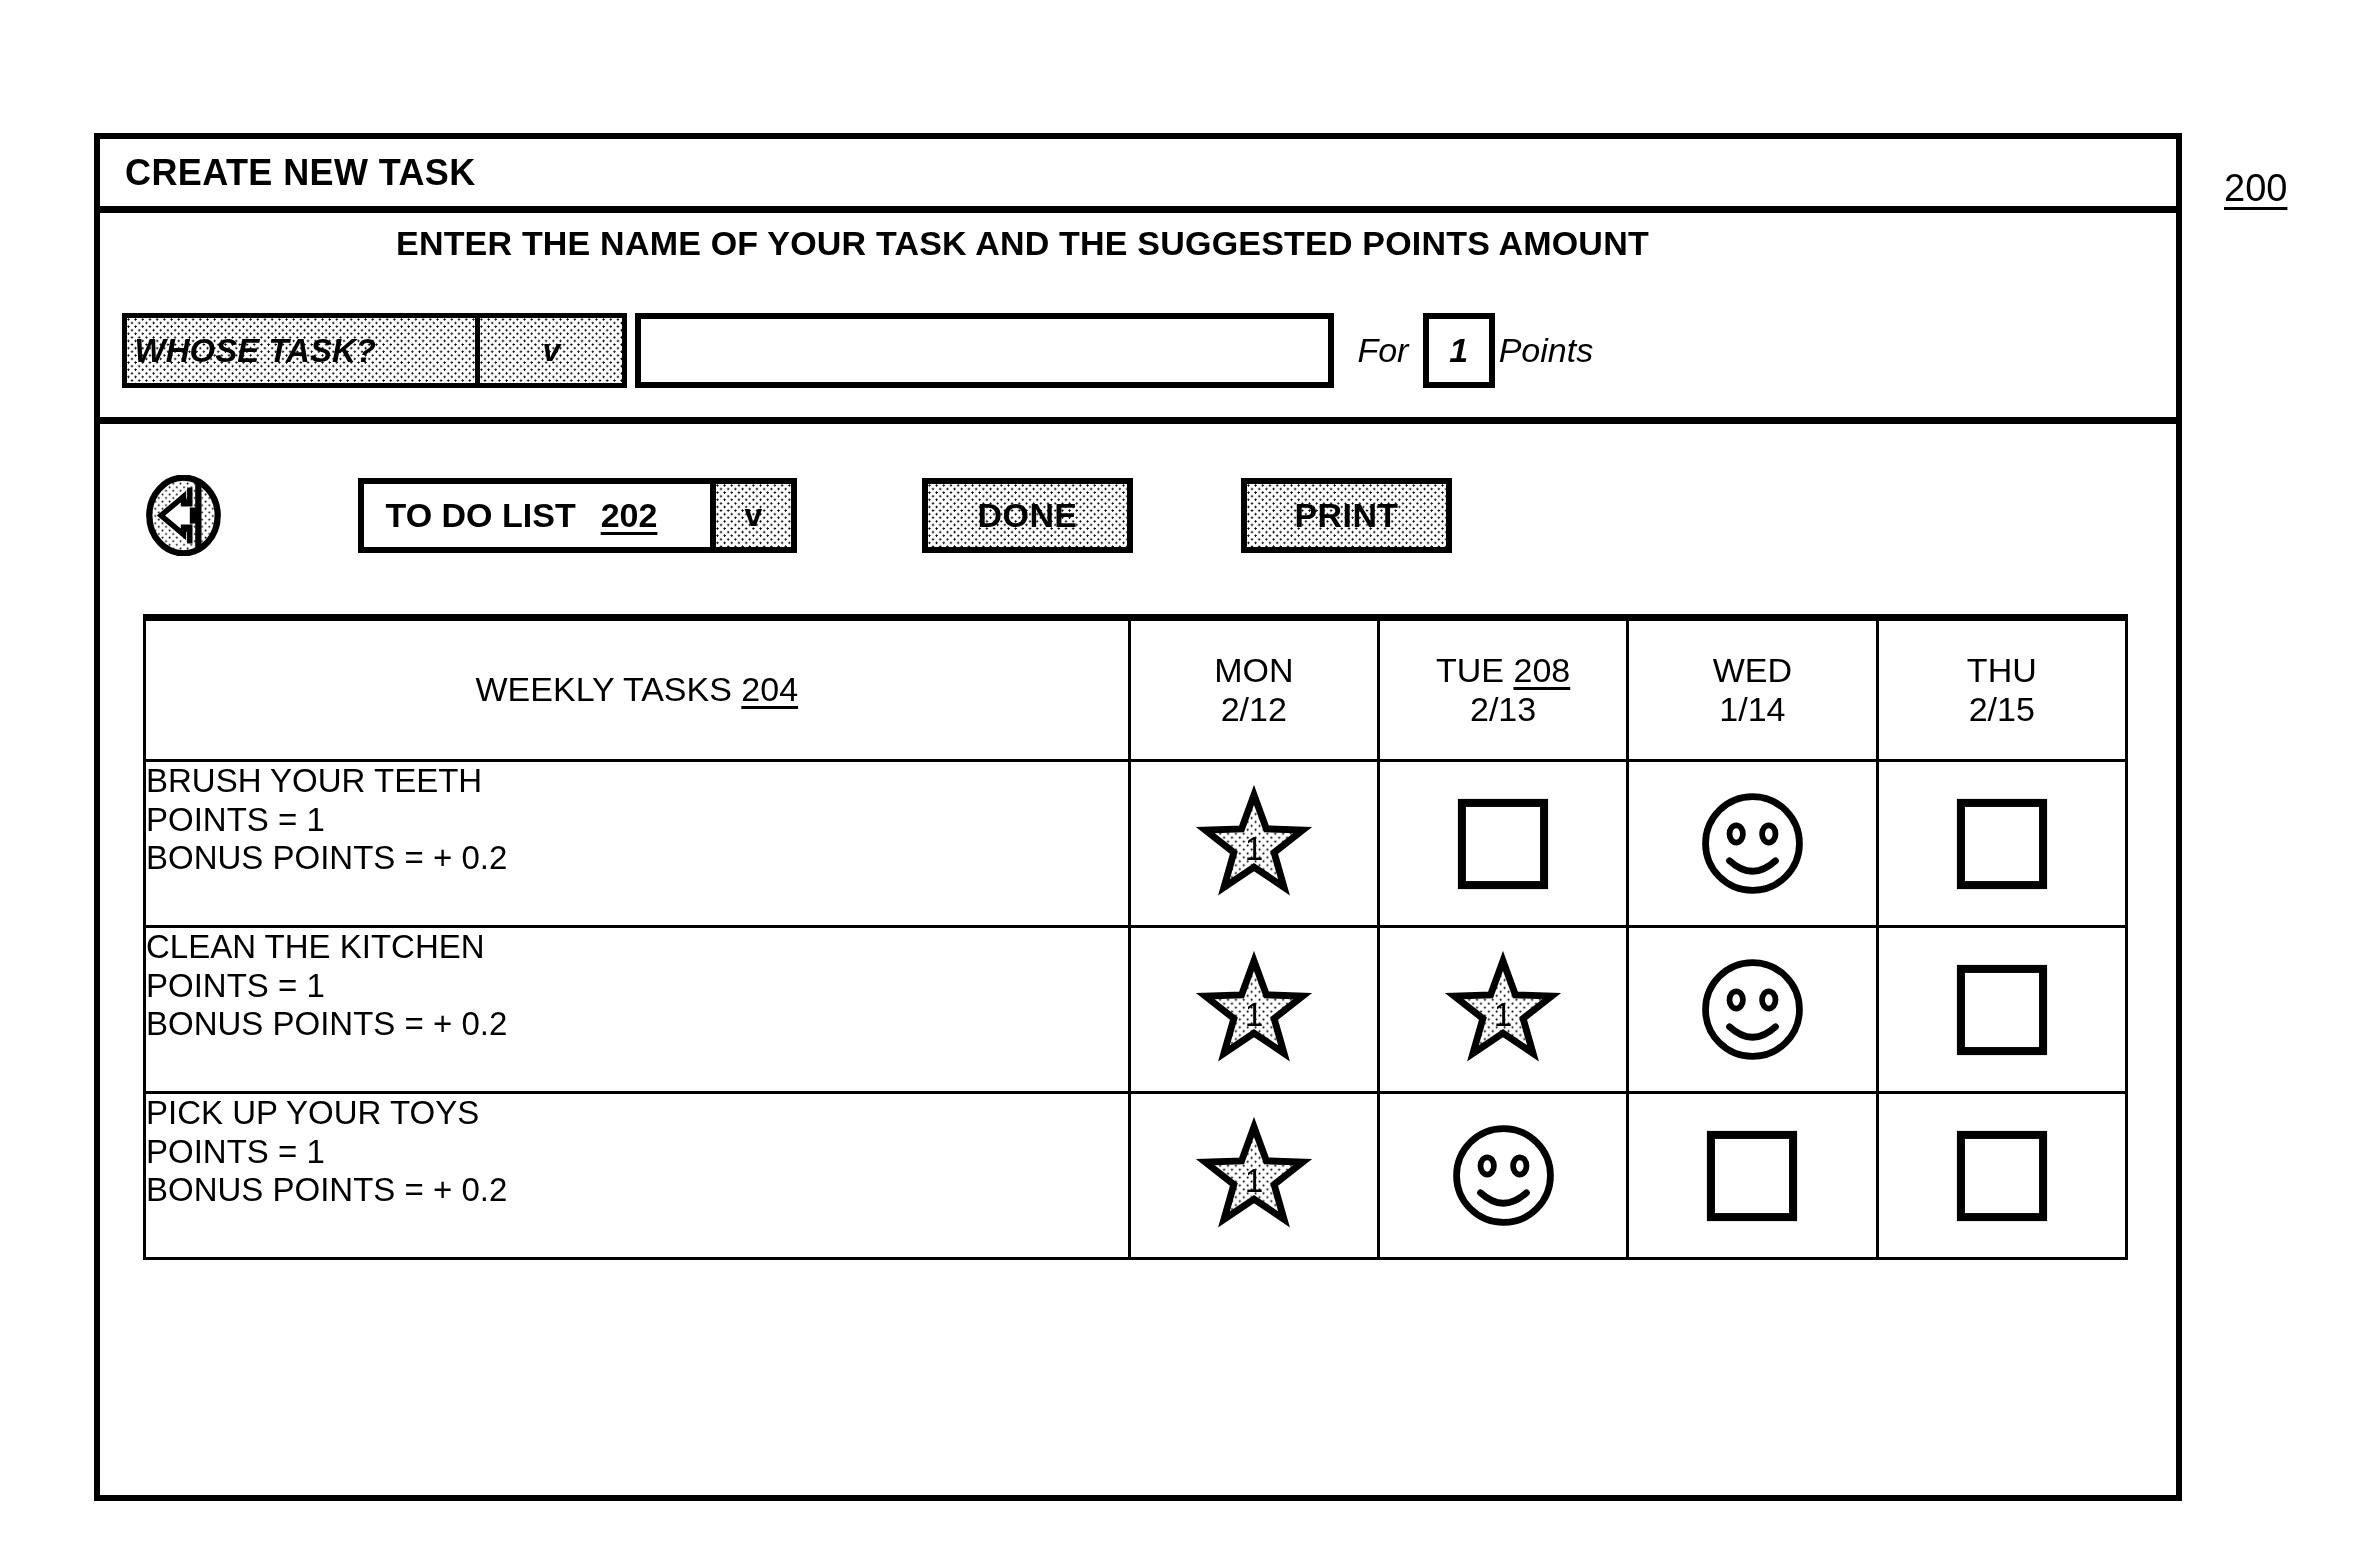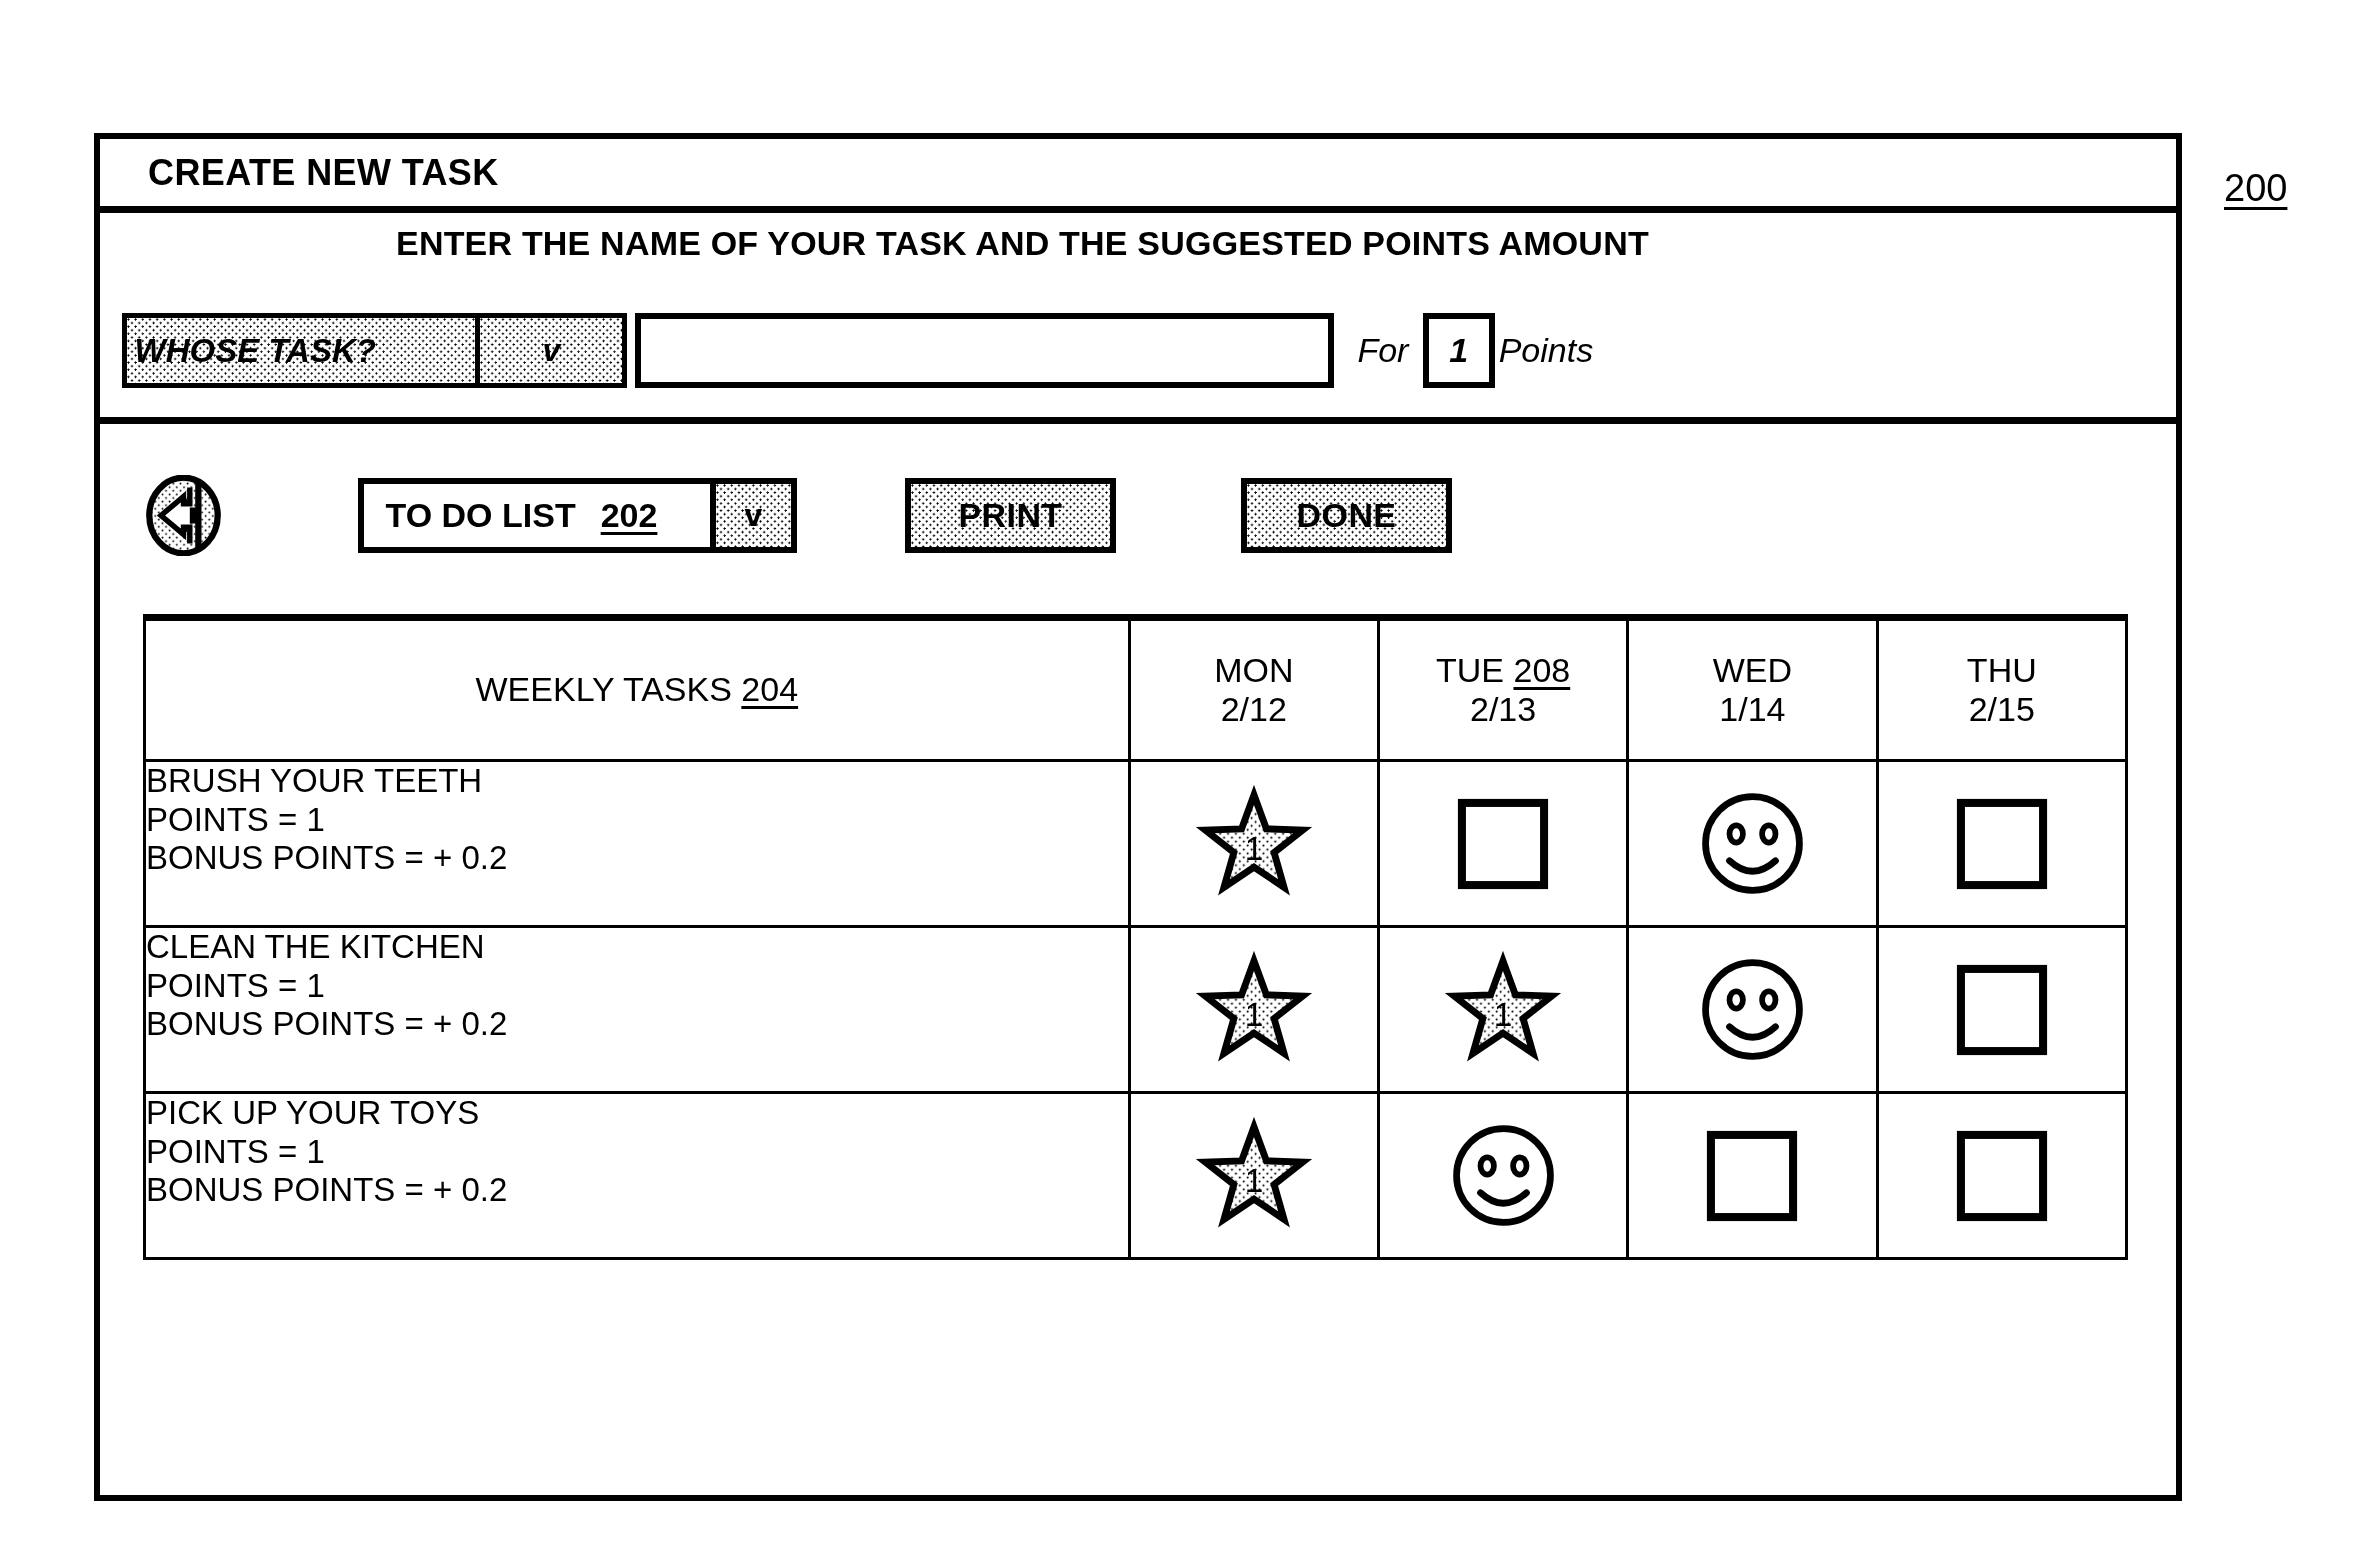--- a/index.html
+++ b/index.html
@@ -41,21 +41,20 @@
   
   #titlebar {
     position: absolute;
     left: 0; top: 0;
     width: 100%;
     height: 74px;
     border-bottom: 7.2px solid #000;
     box-sizing: border-box;
     display: flex;
     align-items: center;
-    padding-left: 23px;
   }
   #titlebar .title-text {
     font-size: 36px;
     font-weight: bold;
     letter-spacing: 0.4px;
     padding-left: 25px;
   }
 
   
   #create-panel {
@@ -338,22 +337,22 @@
       </div>
 
       <div id="todo-select">
         <div class="label">
           <span>TO DO LIST</span>
           <span class="ref">202</span>
         </div>
         <div class="caret dotfill">v</div>
       </div>
 
+      <div id="done-button" class="tool-button dotfill">DONE</div>
       <div id="print-button" class="tool-button dotfill">PRINT</div>
-      <div id="done-button" class="tool-button dotfill">DONE</div>
 
     </div>
 
     <table id="tasks-table">
       <thead>
         <tr>
           <th class="col-tasks outer-top">
             <div class="hdr-main">
               <span>WEEKLY TASKS</span>
               <span class="ref">204</span>

